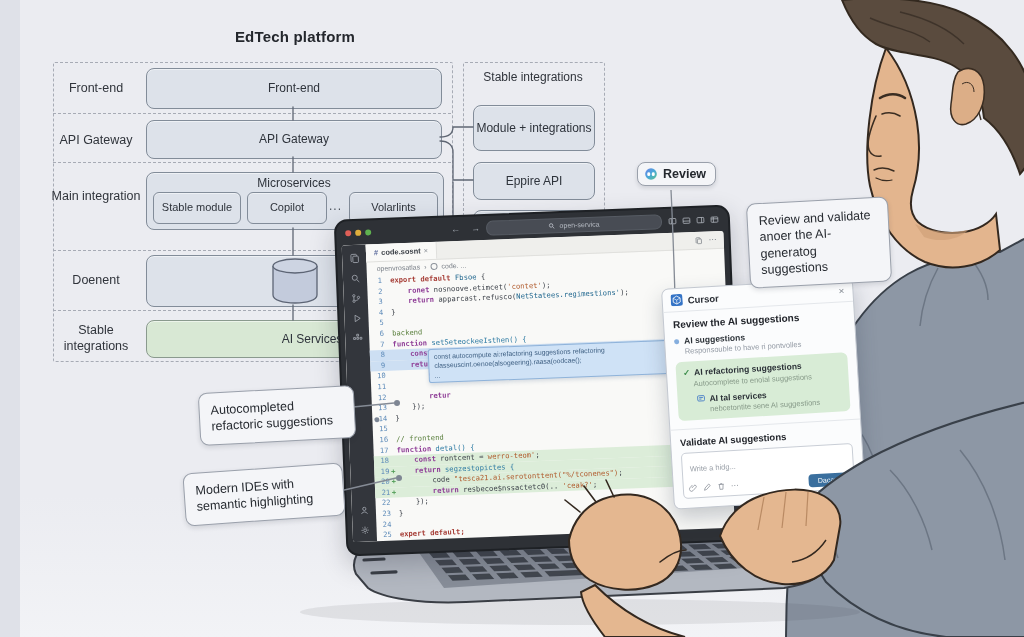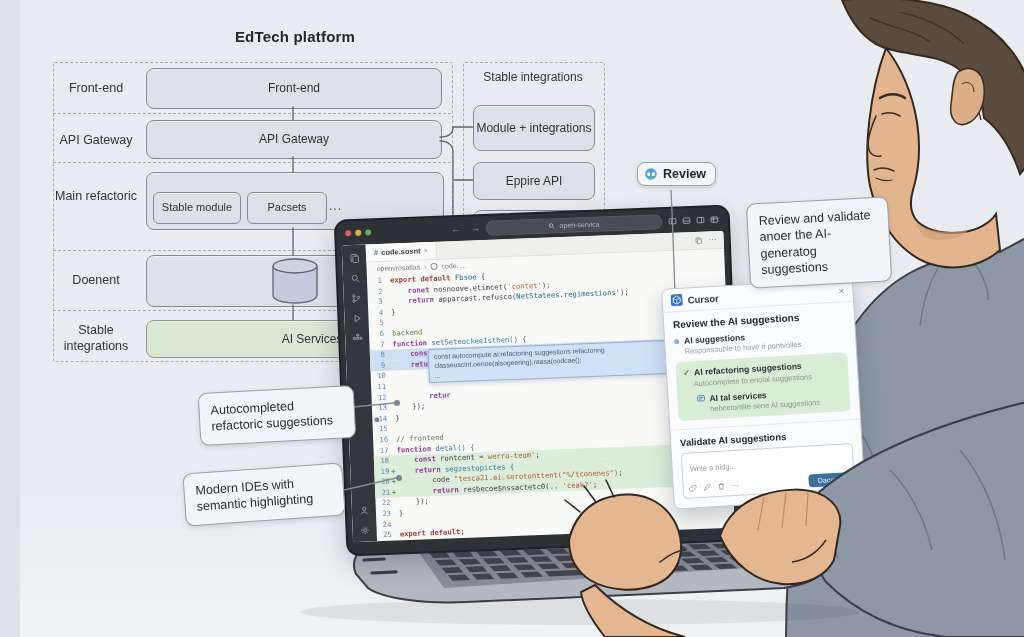--- a/index.html
+++ b/index.html
@@ -113,30 +113,32 @@
     <div class="dg-title">EdTech platform</div>
 
     <div class="dash" style="left:33px;top:62px;width:398px;height:298px"></div>
     <div class="dash-h" style="left:33px;top:113px;width:398px"></div>
     <div class="dash-h" style="left:33px;top:162px;width:398px"></div>
     <div class="dash-h" style="left:33px;top:250px;width:398px"></div>
     <div class="dash-h" style="left:33px;top:310px;width:398px"></div>
 
     <div class="dg-label" style="left:28px;top:80px">Front-end</div>
     <div class="dg-label" style="left:28px;top:132px">API Gateway</div>
-    <div class="dg-label" style="left:28px;top:188px">Main refactoric</div>
+    <div class="dg-label" style="left:28px;top:188px">Main integration</div>
     <div class="dg-label" style="left:28px;top:272px">Doenent</div>
     <div class="dg-label" style="left:28px;top:322px">Stable integrations</div>
 
     <div class="dbox" style="left:126px;top:68px;width:294px;height:39px">Front-end</div>
     <div class="dbox" style="left:126px;top:120px;width:294px;height:37px">API Gateway</div>
     <div class="dbox" style="left:126px;top:172px;width:296px;height:56px;align-items:flex-start;padding-top:0"></div>
+    <div class="micro-label">Microservices</div>
     <div class="dbox small" style="left:133px;top:192px;width:86px;height:30px">Stable module</div>
-    <div class="dbox small" style="left:227px;top:192px;width:78px;height:30px">Pacsets</div>
+    <div class="dbox small" style="left:227px;top:192px;width:78px;height:30px">Copilot</div>
     <div class="dots3">...</div>
+    <div class="dbox small" style="left:329px;top:192px;width:87px;height:30px">Volarlints</div>
     <div class="dbox" style="left:126px;top:255px;width:296px;height:50px"></div>
     <div class="dbox green" style="left:126px;top:320px;width:330px;height:36px">AI Services</div>
 
     <div class="dash" style="left:443px;top:62px;width:140px;height:250px"></div>
     <div class="dg-label" style="left:443px;top:70px;width:140px;font-size:12px">Stable integrations</div>
     <div class="dbox" style="left:453px;top:162px;width:120px;height:36px">Eppire API</div>
     <div class="dbox" style="left:453px;top:105px;width:120px;height:44px">Module + integrations</div>
     <div class="dbox" style="left:453px;top:210px;width:120px;height:34px"></div>
 
     <svg class="layer" width="1024" height="637" viewBox="0 0 1024 637">

